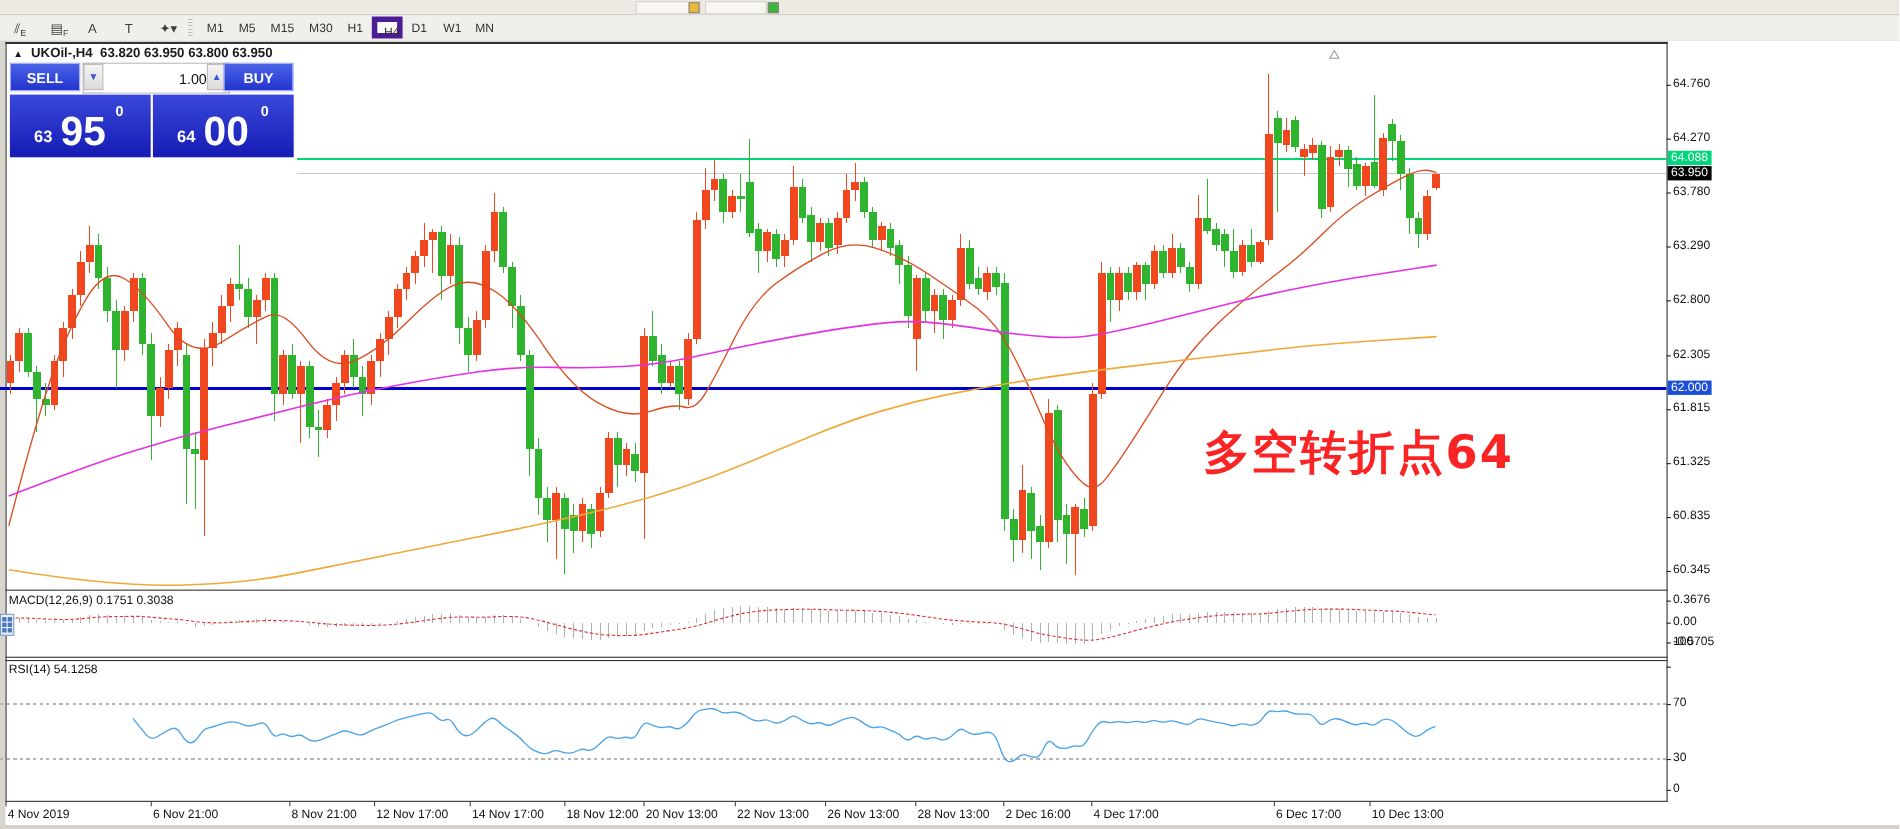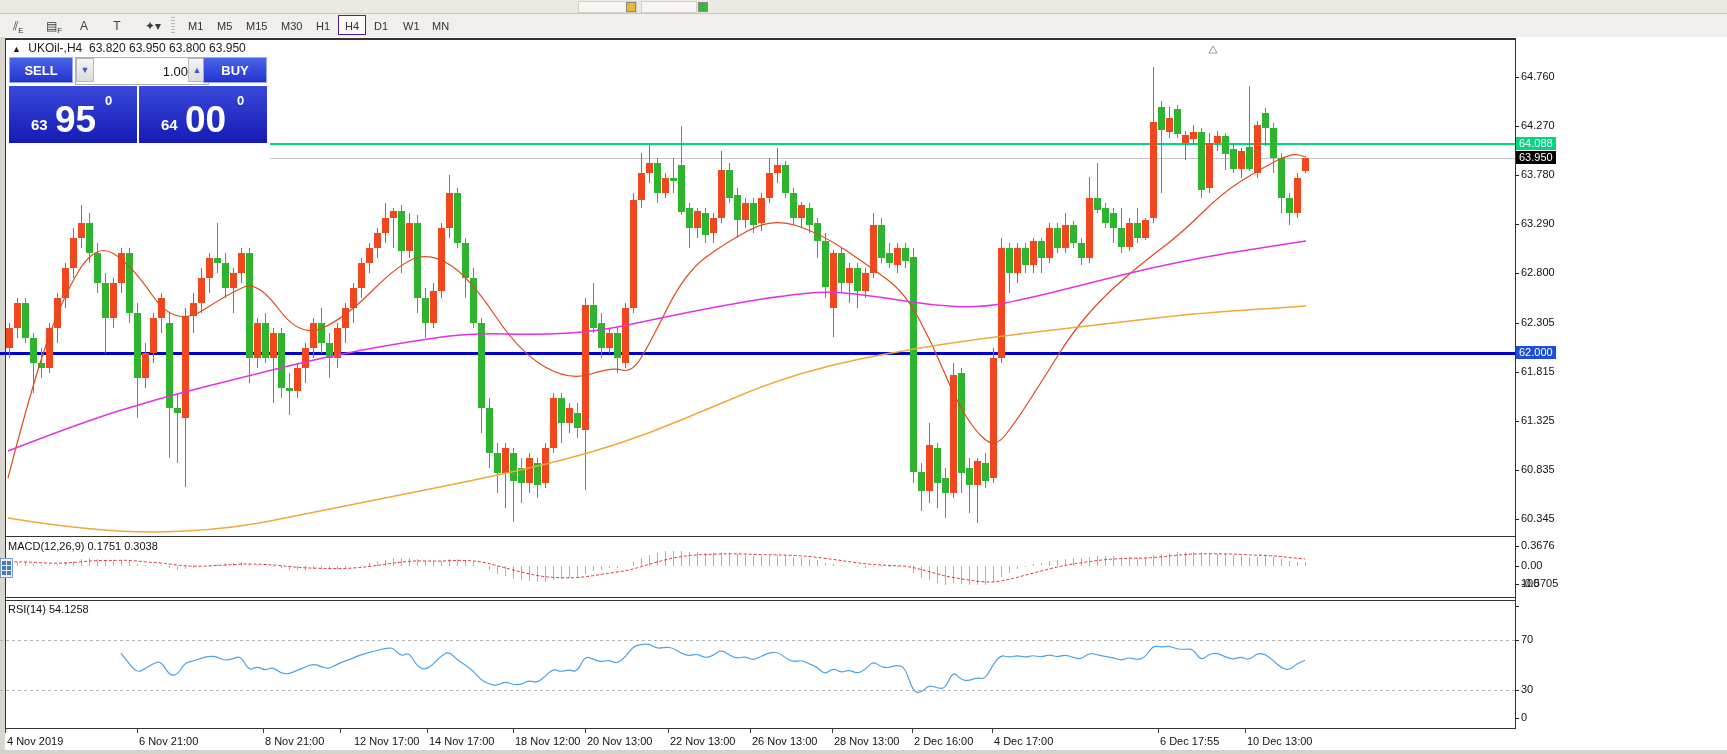--- a/index.html
+++ b/index.html
@@ -7,29 +7,29 @@
   
   #strip1{position:absolute;left:0;top:0;width:1727px;height:13px;background:#ece9e3;border-bottom:1px solid #c9c5bd;}
   .mini-inset{position:absolute;top:1px;height:10px;background:#f7f6f3;border:1px solid #d4d0c8;}
   .mini-icon{position:absolute;top:2px;width:8px;height:8px;}
   #toolbar{position:absolute;left:0;top:14px;width:1727px;height:23px;background:#f1efec;border-bottom:1px solid #b7b4ad;}
   .toolbtn{position:absolute;top:1px;height:20px;min-width:24px;background:transparent;border:1px solid transparent;
     font-family:"Liberation Sans",sans-serif;font-size:12px;color:#3c3c3c;text-align:center;line-height:18px;cursor:pointer;}
   .toolbtn .sub{font-size:8px;vertical-align:-3px;}
   .tfbtn{position:absolute;top:1px;height:20px;background:transparent;border:1px solid transparent;
     font-family:"Liberation Sans",sans-serif;font-size:11px;color:#333;text-align:center;line-height:18px;cursor:pointer;}
-  .tfbtn.active{background:#faf9f7;border:1px solid #4c1d95;}
+  .tfbtn.active{background:#faf9f7;border:5px solid #4c1d95;}
   .grip{position:absolute;top:3px;width:4px;height:16px;background:repeating-linear-gradient(180deg,#bbb 0 1px,transparent 1px 3px);}
   
   #chartwin{position:absolute;left:0;top:37px;width:1727px;height:717px;background:#fff;}
   #leftstrip{position:absolute;left:0;top:0;width:5px;height:717px;background:#d9d6cf;}
   .frameline{position:absolute;background:#333;}
   svg{position:absolute;left:0;overflow:hidden;}
   
-  #charttitle{position:absolute;left:12px;top:4px;font-size:12px;font-weight:normal;color:#1a1a1a;white-space:nowrap;}
+  #charttitle{position:absolute;left:12px;top:4px;font-size:12px;font-weight:bold;color:#1a1a1a;white-space:nowrap;}
   #charttitle .tri{font-size:9px;margin-right:4px;}
   #tradepanel{position:absolute;left:8px;top:20px;width:260px;height:88px;}
   .trbtn{position:absolute;top:0;width:64px;height:26px;background:linear-gradient(180deg,#4a63e6,#2334cf);
     border:1px solid #99a8f2;color:#fff;font-size:13px;font-weight:bold;text-align:center;line-height:24px;cursor:pointer;}
   #volbox{position:absolute;left:67px;top:0;width:132px;height:26px;background:#fff;border:1px solid #b0b0b0;}
   .spin{position:absolute;top:0;width:18px;height:24px;background:linear-gradient(180deg,#f4f4f4,#dcdcdc);border:1px solid #b9b9b9;
     color:#3a57d6;font-size:9px;text-align:center;line-height:22px;cursor:pointer;padding:0;}
   #volval{position:absolute;left:20px;top:0;width:90px;height:24px;border:none;outline:none;text-align:right;font-size:13px;
     font-family:"Liberation Sans",sans-serif;color:#111;background:#fff;}
   .bigquote{position:absolute;top:29px;width:128px;height:57px;background:linear-gradient(180deg,#3948da,#161bb4);color:#fff;}
@@ -620,20 +620,21 @@
         <span class="big" style="left:46px;text-align:right;">95</span>
         <span class="sup" style="left:96px;">0</span>
       </div>
       <div class="bigquote" style="left:131px;">
         <span class="sm" style="left:22px;">64</span>
         <span class="big" style="left:46px;">00</span>
         <span class="sup" style="left:98px;">0</span>
       </div>
     </div>
 
+    <div id="annotation" style="left: 1094px; top: 346px; color: rgb(251, 36, 36);">多空转折点64</div>
 
     <div class="paneLabel" style="top:503px;">MACD(12,26,9) 0.1751 0.3038</div>
     <div class="paneLabel" style="top:566px;">RSI(14) 54.1258</div>
 
     <div id="winicon">
       <div style="left:1px;top:2px;"></div>
         <div style="left:6px;top:2px;"></div>
       <div style="left:1px;top:7px;"></div>
         <div style="left:6px;top:7px;"></div>
       <div style="left:1px;top:12px;"></div>
@@ -680,37 +681,37 @@
         <div class="idxlabel" style="top: 674px;">0</div>
       </div>
     <div id="time-holder">
         <div class="timetick" style="left: 5px;"></div>
         <div class="timelabel" style="left: 7px;">4 Nov 2019</div>
         <div class="timetick" style="left: 137px;"></div>
         <div class="timelabel" style="left: 139px;">6 Nov 21:00</div>
         <div class="timetick" style="left: 263px;"></div>
         <div class="timelabel" style="left: 265px;">8 Nov 21:00</div>
         <div class="timetick" style="left: 340px;"></div>
-        <div class="timelabel" style="left: 354px;">12 Nov 17:00</div>
+        <div class="timelabel" style="left: 342px;">12 Nov 17:00</div>
         <div class="timetick" style="left: 427px;"></div>
         <div class="timelabel" style="left: 429px;">14 Nov 17:00</div>
         <div class="timetick" style="left: 513px;"></div>
         <div class="timelabel" style="left: 515px;">18 Nov 12:00</div>
         <div class="timetick" style="left: 585px;"></div>
         <div class="timelabel" style="left: 587px;">20 Nov 13:00</div>
         <div class="timetick" style="left: 668px;"></div>
         <div class="timelabel" style="left: 670px;">22 Nov 13:00</div>
         <div class="timetick" style="left: 750px;"></div>
         <div class="timelabel" style="left: 752px;">26 Nov 13:00</div>
         <div class="timetick" style="left: 832px;"></div>
         <div class="timelabel" style="left: 834px;">28 Nov 13:00</div>
         <div class="timetick" style="left: 912px;"></div>
         <div class="timelabel" style="left: 914px;">2 Dec 16:00</div>
         <div class="timetick" style="left: 992px;"></div>
         <div class="timelabel" style="left: 994px;">4 Dec 17:00</div>
         <div class="timetick" style="left: 1158px;"></div>
-        <div class="timelabel" style="left: 1160px;">6 Dec 17:55</div>
+        <div class="timelabel" style="left: 1160px;">6 Dec 17:00</div>
         <div class="timetick" style="left: 1245px;"></div>
         <div class="timelabel" style="left: 1247px;">10 Dec 13:00</div>
       </div>
     <div id="bottomstrip"></div>
   </div>
 </div>
 
 </body></html>

